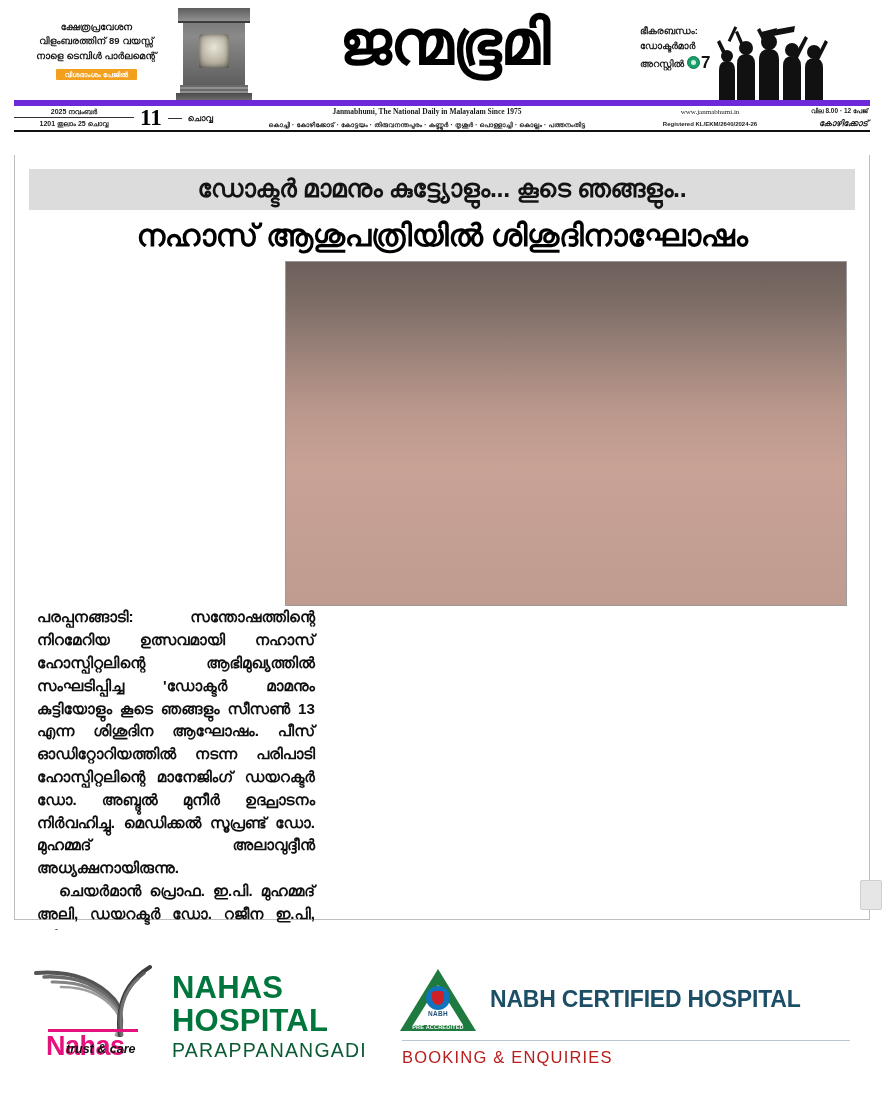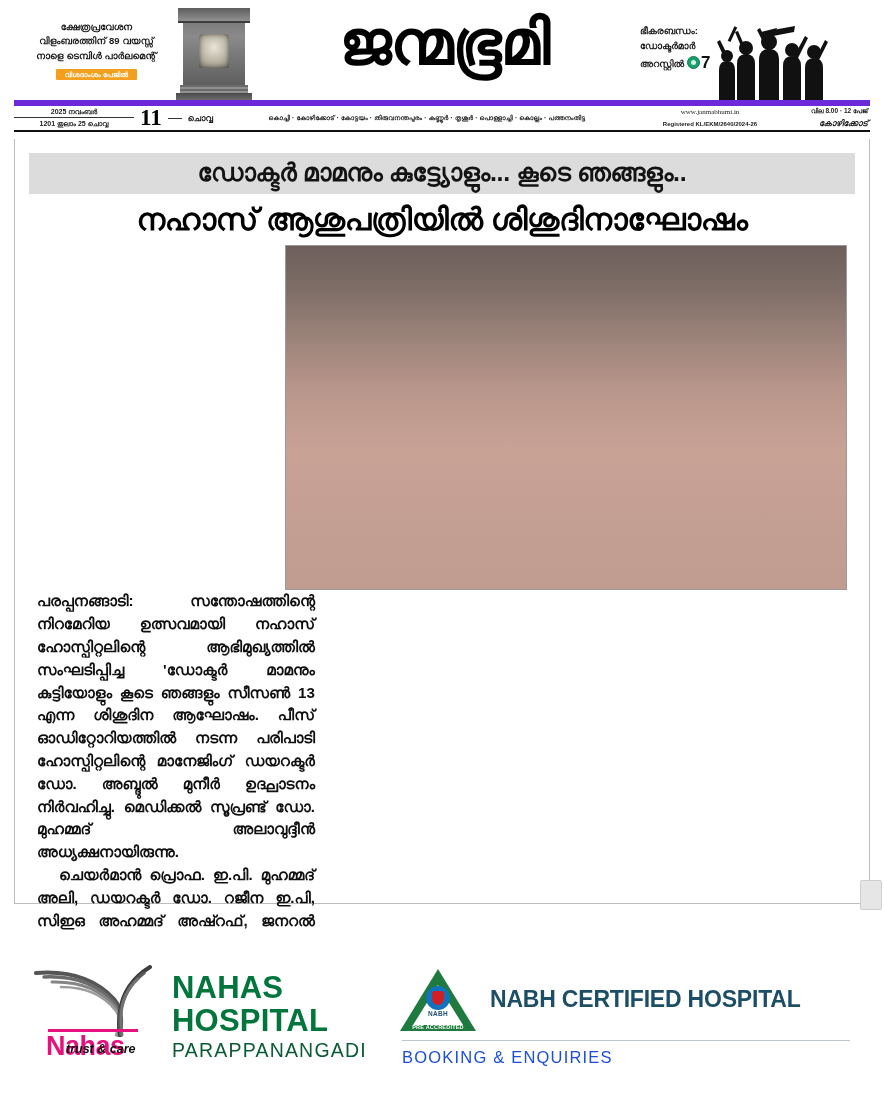--- a/index.html
+++ b/index.html
@@ -108,21 +108,21 @@
   .ib-mid .m2 { font-size: 6.5px; font-weight:bold; letter-spacing:.2px; }
   .ib-right { width: 150px; text-align:center; line-height:1.7; }
   .ib-right .r1 { font-family:"Liberation Serif", serif; font-size:7px; }
   .ib-right .r2 { font-size: 6px; font-weight:bold; }
   .ib-far { width: 85px; text-align:right; line-height:1.7; padding-right:2px;}
   .ib-far .f1 { font-size:6.5px; font-weight:bold; }
   .ib-far .f2 { font-size:8.5px; font-weight:bold; font-style:italic; }
 
   
   .article {
-    margin: 7px 14px 0 14px;
+    margin: 23px 14px 0 14px;
     border: 1px solid #bdbdbd;
     border-top: none;
     padding: 14px;
     height: 765px;
     position: relative;
     background: #fff;
   }
   .kicker {
     background: #dcdcdc;
     text-align: center;
@@ -240,21 +240,21 @@
   }
   .nabh-pre {
     position:absolute; left:10px; right:10px; bottom:1px; text-align:center;
     font-size:5.5px; font-weight:bold; color:#fff; letter-spacing:.2px;
   }
   .nabh-title {
     font-size: 23px; font-weight:bold; color:#1c4f66; letter-spacing:-.2px;
   }
   .ad-rule { height:1px; background:#b9c8ce; margin:9px 0 7px 2px; }
   .booking {
-    font-size: 16.5px; color:#1d4ed8; letter-spacing:1.2px; margin-left:2px; font-weight:500;
+    font-size: 16.5px; color:#b91c1c; letter-spacing:1.2px; margin-left:2px; font-weight:500;
   }
   .phones {
     font-size: 30px; font-weight:bold; color:#1c5c74;
     letter-spacing: .3px; margin-top:2px; margin-left:2px;
   }
   .phones .sep { font-weight:400; }
 
   .scroll-nub {
     position:absolute; right:2px; top:880px; width:22px; height:30px;
     background:#e6e6e6; border:1px solid #cfcfcf; border-radius:2px;
@@ -329,20 +329,21 @@
 
   <div class="infobar">
     <div class="ib-date">
       <span>2025 നവംബർ</span>
       <span class="d2">1201 തുലാം 25 ചൊവ്വ</span>
     </div>
     <div class="ib-bignum">11</div>
     <div class="ib-dash"></div>
     <div class="ib-day">ചൊവ്വ</div>
     <div class="ib-mid">
+      <div class="m1">Janmabhumi, The National Daily in Malayalam Since 1975</div>
       <div class="m2">കൊച്ചി · കോഴിക്കോട് · കോട്ടയം · തിരുവനന്തപുരം · കണ്ണൂർ · തൃശൂർ · പൊള്ളാച്ചി · കൊല്ലം · പത്തനംതിട്ട</div>
     </div>
     <div class="ib-right">
       <div class="r1">www.janmabhumi.in</div>
       <div class="r2">Registered KL/EKM/2640/2024-26</div>
     </div>
     <div class="ib-far">
       <div class="f1">വില 8.00 · 12 പേജ്</div>
       <div class="f2">കോഴിക്കോട്</div>
     </div>

